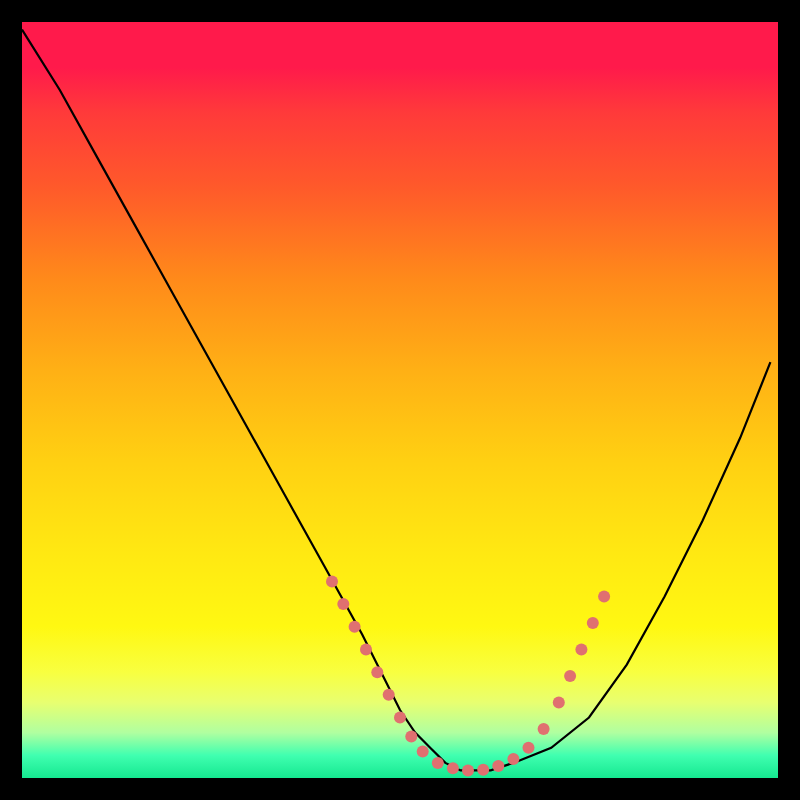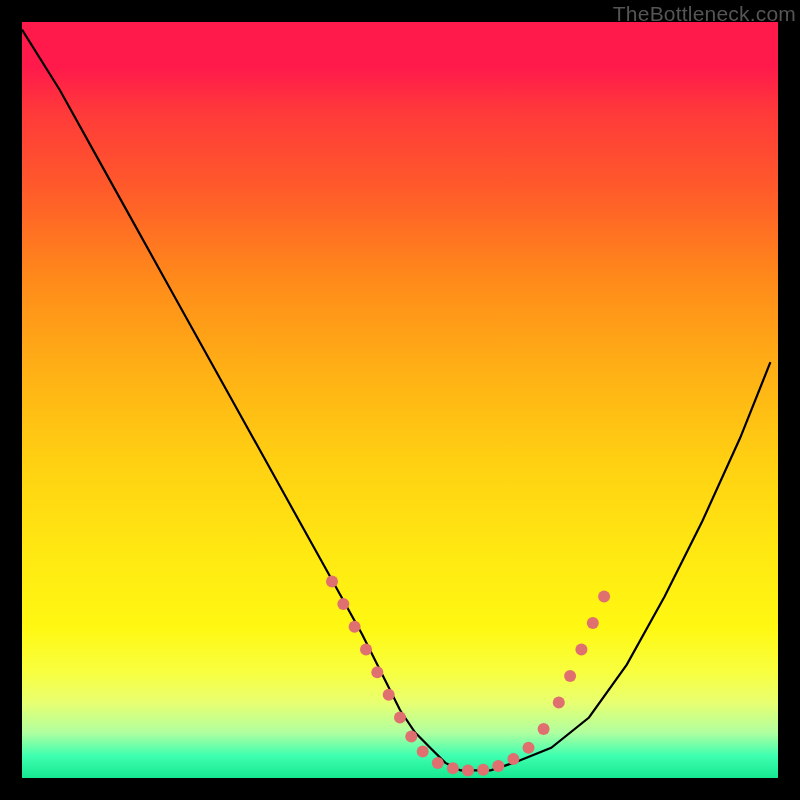--- a/index.html
+++ b/index.html
@@ -92,14 +92,13 @@
         <circle cx="506.5" cy="725.8" r="6" class="bead"></circle>
         <circle cx="521.6" cy="706.9" r="6" class="bead"></circle>
         <circle cx="536.8" cy="680.4" r="6" class="bead"></circle>
         <circle cx="548.1" cy="653.9" r="6" class="bead"></circle>
         <circle cx="559.4" cy="627.5" r="6" class="bead"></circle>
         <circle cx="570.8" cy="601.0" r="6" class="bead"></circle>
         <circle cx="582.1" cy="574.6" r="6" class="bead"></circle>
       </g>
   </svg>
 
-  <div class="credit">TheBottleneck.com</div>
 </div>
 
 </body></html>

